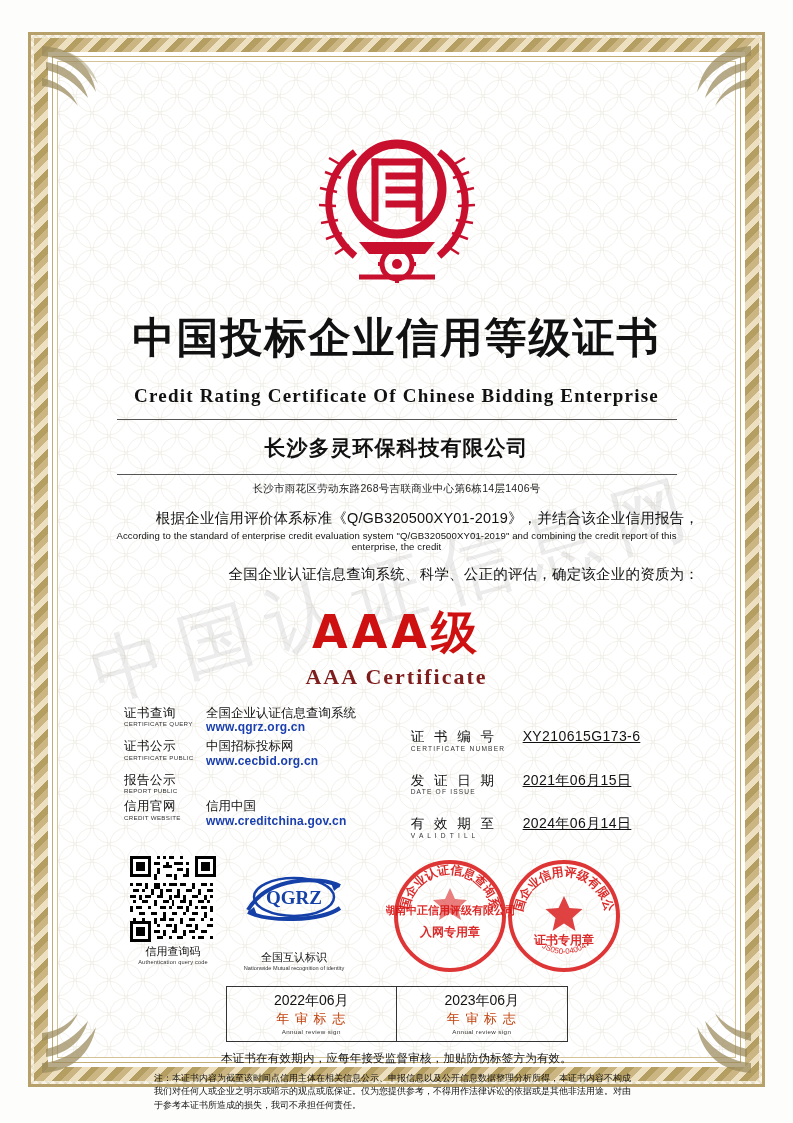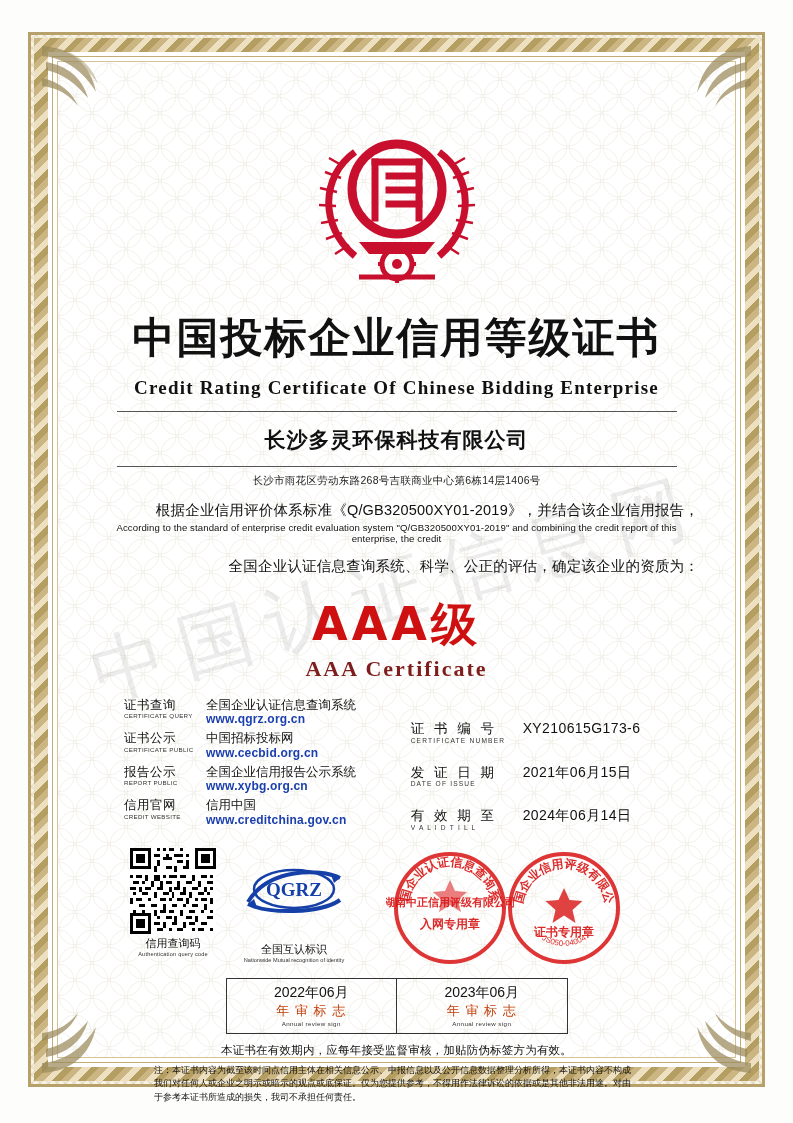--- a/index.html
+++ b/index.html
@@ -108,21 +108,21 @@
 
   .title-cn {
     margin-top: 16px;
     font-size: 42px;
     font-weight: bold;
     letter-spacing: 2px;
     color: #111;
     font-family: "DejaVu Sans", sans-serif;
   }
   .title-en {
-    margin-top: 11px;
+    margin-top: 19px;
     font-size: 19px;
     font-weight: bold;
     letter-spacing: 1.2px;
     color: #111;
     font-family: "Liberation Serif", serif;
   }
   .rule {
     width: 560px;
     height: 1px;
     background: #555;
@@ -257,20 +257,21 @@
     font-size: 6.6px;
     color: #333;
     letter-spacing: 1.2px;
     display: block;
   }
   .inf-value-r {
     font-size: 14px;
     color: #111;
     font-weight: 500;
     letter-spacing: .4px;
+    text-decoration: underline;
   }
 
   
   .marks {
     margin-top: 8px;
     display: flex;
     align-items: flex-start;
     padding: 0 26px;
     position: relative;
     height: 128px;
@@ -487,24 +488,20 @@
           <div class="inf-value">
             <span class="v-cn">中国招标投标网</span>
             <span class="v-url">www.cecbid.org.cn</span>
           </div>
         </div>
 
         <div class="inf-row">
           <div class="inf-label">
             <span class="l-cn">报告公示</span>
             <span class="l-en">REPORT PUBLIC</span>
-          </div>
-          <div class="inf-value">
-            <span class="v-cn">全国企业信用报告公示系统</span>
-            <span class="v-url">www.xybg.org.cn</span>
           </div>
         </div>
 
         <div class="inf-row">
           <div class="inf-label">
             <span class="l-cn">信用官网</span>
             <span class="l-en">CREDIT WEBSITE</span>
           </div>
           <div class="inf-value">
             <span class="v-cn">信用中国</span>

